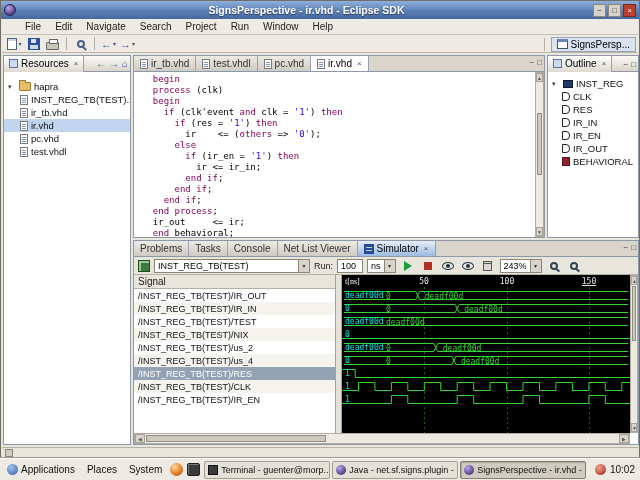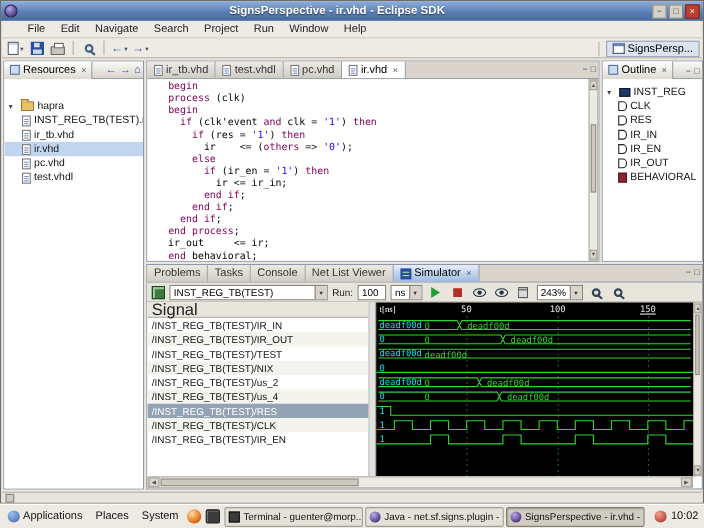--- a/index.html
+++ b/index.html
@@ -88,21 +88,21 @@
 .lbl{font-size:9px;color:#222}
 .sim-ic{width:16px;height:16px;display:flex;align-items:center;justify-content:center}
 .i-play{width:0;height:0;border-left:8px solid #1f9e3a;border-top:5px solid transparent;border-bottom:5px solid transparent}
 .i-stop{width:8px;height:8px;background:#b03028}
 .i-eye{width:12px;height:8px;border:1px solid #234;border-radius:50%;position:relative}
 .i-eye:after{content:'';position:absolute;left:3px;top:1px;width:4px;height:4px;border-radius:50%;background:#234}
 .i-trash{width:9px;height:10px;background:#d8d8d8;border:1px solid #555;border-top:3px double #555}
 .i-zoom{width:8px;height:8px;border:2px solid #345;border-radius:50%;position:relative}
 .i-zoom:after{content:'';position:absolute;right:-4px;bottom:-3px;width:5px;height:2px;background:#345;transform:rotate(40deg)}
 #siglist{position:absolute;left:0;top:34px;width:202px;bottom:11px;background:#fff;overflow:hidden;border-right:1px solid #9aa2ae}
-#sighead{height:14px;background:#e8e5dd;border-bottom:1px solid #b5b1a7;font-size:15px;display:flex;align-items:center;padding-left:4px;color:#222}
+#sighead{height:14px;background:#e8e5dd;border-bottom:1px solid #b5b1a7;font-size:10px;display:flex;align-items:center;padding-left:4px;color:#222}
 .srow{height:13px;font-size:9px;display:flex;align-items:center;padding-left:4px;white-space:nowrap;color:#111}
 .srow:nth-child(even){background:#f4f3ee}
 .srow.sel{background:#93a3b5;color:#fff}
 #sash{position:absolute;left:202px;top:34px;width:6px;bottom:11px;background:#e4e1d8;border-right:1px solid #9aa2ae;cursor:col-resize}
 #wave{position:absolute;left:208px;top:34px;width:290px;bottom:11px;background:#000;overflow:hidden}
 #wavegrid{position:absolute;inset:0}
 .gridline{position:absolute;top:12px;bottom:0;width:1px;background:repeating-linear-gradient(180deg,#1e5c1e 0 2px,transparent 2px 5px)}
 #wavehead{position:absolute;left:0;right:0;top:0;height:14px}
 .tlab{position:absolute;left:3px;top:2px;font-family:Liberation Serif, serif;font-size:8px;color:#fff}
 .tick-label{position:absolute;top:2px;font-family:"DejaVu Sans Mono",monospace;font-size:8px;color:#e8e8e8;transform:translateX(-50%)}
@@ -207,21 +207,21 @@
           <span class="i-view"></span>
           <span>Resources</span>
           <span class="tabx">×</span>
         </span>
         <span class="vtools">
           <span class="vtb">←</span>
           <span class="vtb">→</span>
           <span class="vtb">⌂</span>
         </span>
       </div>
-      <div class="vbody" style="padding-top:18px">
+      <div class="vbody" style="padding-top:8px">
           <div class="trow">
             <span class="expander">▾</span>
             <span class="icon-folder"></span>
             <span>hapra</span>
           </div>
           <div class="trow child">
             <span class="icon-file"></span>
             <span>INST_REG_TB(TEST).nl</span>
           </div>
           <div class="trow child">
@@ -342,21 +342,21 @@
             <span class="tabx">×</span>
           </div>
         </div>
       <span class="bot-minmax">
         <span class="mmgl">−</span>
         <span class="mmgl">□</span>
       </span>
 
       <div class="simbar">
         <span class="i-design"></span>
-        <span class="combo" style="width:144px">
+        <span class="combo" style="width:156px">
           <span style="overflow:hidden;flex:1">INST_REG_TB(TEST)</span>
           <span class="ca">▾</span>
         </span>
         <span class="lbl">Run:</span>
         <span class="field">100</span>
         <span class="combo">
           <span>ns</span>
           <span class="ca">▾</span>
         </span>
         <span class="sim-ic">
@@ -382,22 +382,22 @@
             <span class="i-zoom"></span>
           </span>
         <span class="sim-ic">
             <span class="i-zoom"></span>
           </span>
       </div>
 
       <div id="siglist">
         <div id="sighead">Signal</div>
         <div>
+            <div class="srow">/INST_REG_TB(TEST)/IR_OUT</div>
             <div class="srow">/INST_REG_TB(TEST)/IR_IN</div>
-            <div class="srow">/INST_REG_TB(TEST)/IR_OUT</div>
             <div class="srow">/INST_REG_TB(TEST)/TEST</div>
             <div class="srow">/INST_REG_TB(TEST)/NIX</div>
             <div class="srow">/INST_REG_TB(TEST)/us_2</div>
             <div class="srow">/INST_REG_TB(TEST)/us_4</div>
             <div class="srow sel">/INST_REG_TB(TEST)/RES</div>
             <div class="srow">/INST_REG_TB(TEST)/CLK</div>
             <div class="srow">/INST_REG_TB(TEST)/IR_EN</div>
           </div>
       </div>
       <div id="sash"></div>

